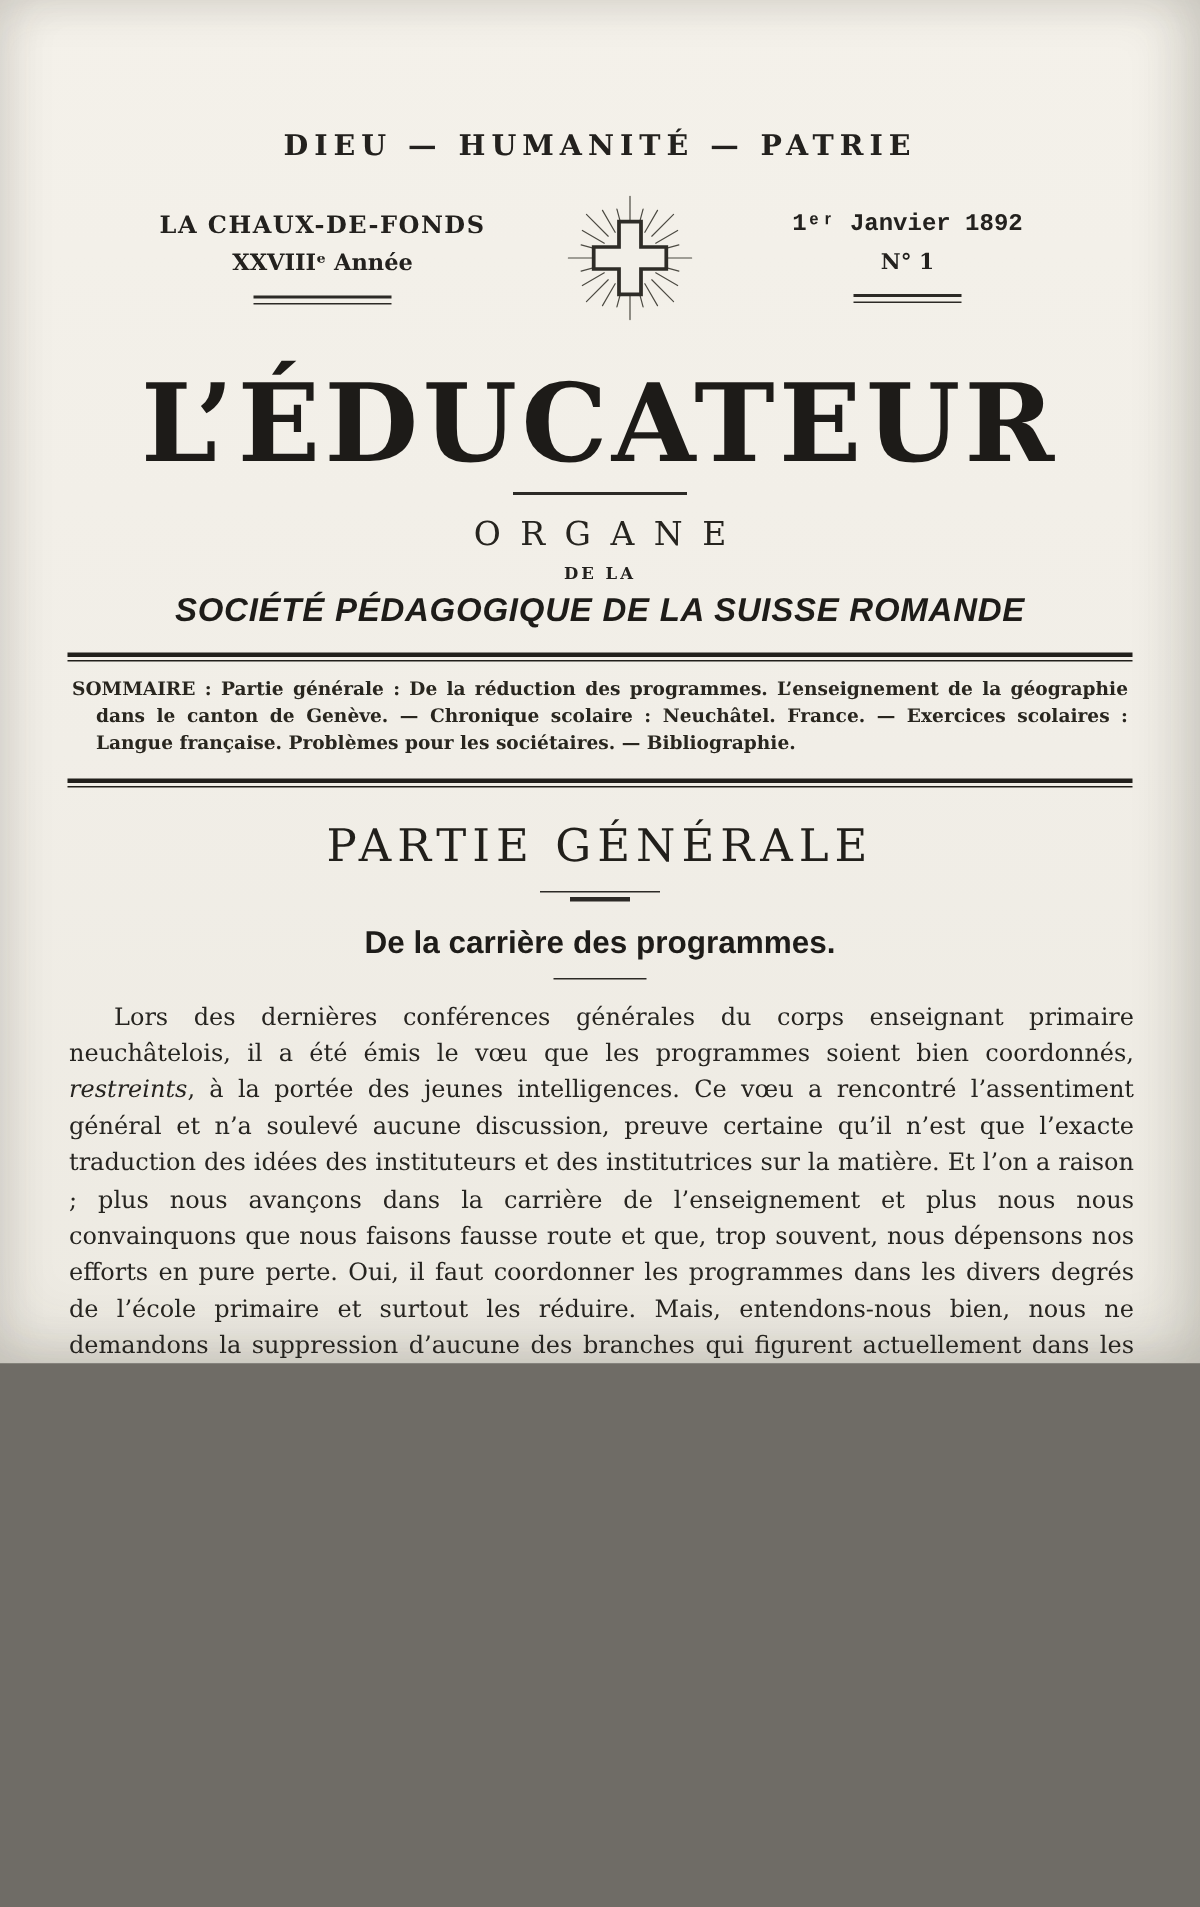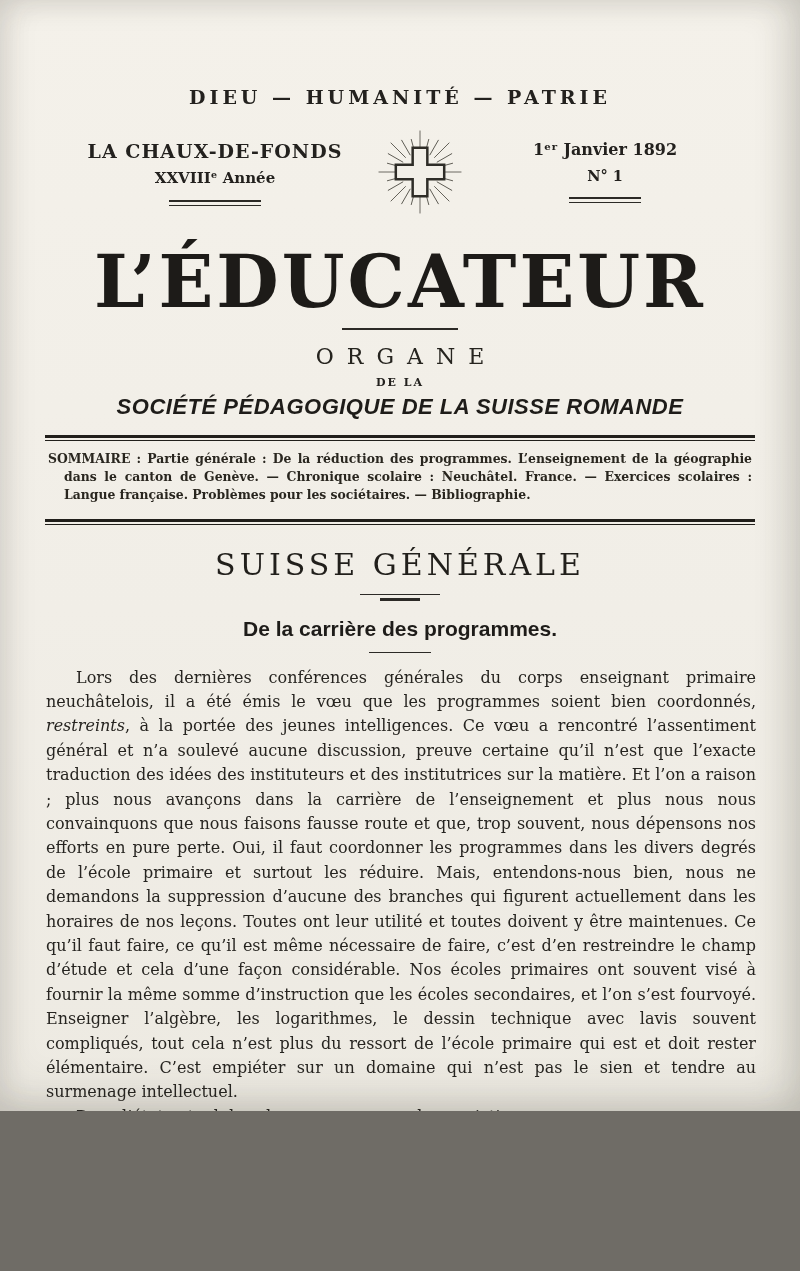--- a/index.html
+++ b/index.html
@@ -1,36 +1,36 @@
 <!DOCTYPE html>
 <html lang="fr"><head>
 <meta charset="utf-8">
 <style>
   * { margin:0; padding:0; box-sizing:border-box; }
   html,body { background:#6f6c66; }
   .page {
-    width:800px; height:1111px; margin:0 auto; position:relative; overflow:hidden;
+    width:800px; height:909px; margin:0 auto; position:relative; overflow:hidden;
     background:linear-gradient(180deg,#f4f1ea 0%, #f1eee7 55%, #edeae2 100%);
     box-shadow: inset -14px 0 34px rgba(60,55,45,.14), inset 0 -18px 40px rgba(60,55,45,.10), inset 10px 0 26px rgba(60,55,45,.06);
     color:#23211e;
     font-family:"DejaVu Serif", serif;
   }
   .motto {
     padding-top:86px; text-align:center;
     font-size:19px; font-weight:bold; letter-spacing:4px;
   }
   .masthead {
     margin-top:26px; display:flex; justify-content:center; align-items:flex-start;
   }
   .mast-left  { width:280px; text-align:center; padding-top:6px; }
   .mast-center{ width:130px; display:flex; justify-content:center; margin-top:-6px; }
   .mast-right { width:240px; text-align:center; padding-top:6px; }
-  .mast-place { font-size:19px; font-weight:bold; letter-spacing:1px; }
+  .mast-place { font-size:16px; font-weight:bold; letter-spacing:1px; }
   .mast-vol   { font-size:15px; font-weight:bold; margin-top:7px; }
-  .mast-date  { font-size:16px; font-weight:bold; }
+  .mast-date  { font-size:16px; font-weight:bold;font-family:Liberation Mono, monospace; }
   .mast-issue { font-size:14.5px; font-weight:bold; margin-top:8px; }
   .short-double {
     height:6px; margin:13px auto 0;
     border-top:2px solid #2c2a26; border-bottom:1px solid #2c2a26;
   }
   .sd-left  { width:92px; }
   .sd-right { width:72px; }
   .journal-title {
     margin-top:28px; text-align:center;
     font-size:72px; line-height:1.05; font-weight:bold; letter-spacing:3px;
@@ -134,21 +134,21 @@
   <div class="organe">ORGANE</div>
   <div class="dela">DE LA</div>
   <div class="society">SOCIÉTÉ PÉDAGOGIQUE DE LA SUISSE ROMANDE</div>
 
   <div class="rule-heavy"></div>
 
   <div class="sommaire">SOMMAIRE : Partie générale : De la réduction des programmes. L’enseignement de la géographie dans le canton de Genève. — Chronique scolaire : Neuchâtel. France. — Exercices scolaires : Langue française. Problèmes pour les sociétaires. — Bibliographie.</div>
 
   <div class="rule-heavy"></div>
 
-  <div class="section-title">SUISSE GÉNÉRALE</div>
+  <div class="section-title">PARTIE GÉNÉRALE</div>
   <div class="orn-thin"></div>
   <div class="orn-thick"></div>
 
   <div class="article-heading">De la carrière des programmes.</div>
   <div class="heading-rule"></div>
 
   <div class="body-text">
     <p><span>Lors des dernières conférences générales du corps enseignant primaire neuchâtelois, il a été émis le vœu que les programmes soient bien coordonnés, </span><i>restreints</i><span>, à la portée des jeunes intelligences. Ce vœu a rencontré l’assentiment général et n’a soulevé aucune discussion, preuve certaine qu’il n’est que l’exacte traduction des idées des instituteurs et des institutrices sur la matière. Et l’on a raison ; plus nous avançons dans la carrière de l’enseignement et plus nous nous convainquons que nous faisons fausse route et que, trop souvent, nous dépensons nos efforts en pure perte. Oui, il faut coordonner les programmes dans les divers degrés de l’école primaire et surtout les réduire. Mais, entendons-nous bien, nous ne demandons la suppression d’aucune des branches qui figurent actuellement dans les horaires de nos leçons. Toutes ont leur utilité et toutes doivent y être maintenues. Ce qu’il faut faire, ce qu’il est même nécessaire de faire, c’est d’en restreindre le champ d’étude et cela d’une façon considérable. Nos écoles primaires ont souvent visé à fournir la même somme d’instruction que les écoles secondaires, et l’on s’est fourvoyé. Enseigner l’algèbre, les logarithmes, le dessin technique avec lavis souvent compliqués, tout cela n’est plus du ressort de l’école primaire qui est et doit rester élémentaire. C’est empiéter sur un domaine qui n’est pas le sien et tendre au surmenage intellectuel.</span></p>
     <p>Dans l’état actuel des choses, nous avons la conviction que</p>
   </div>

